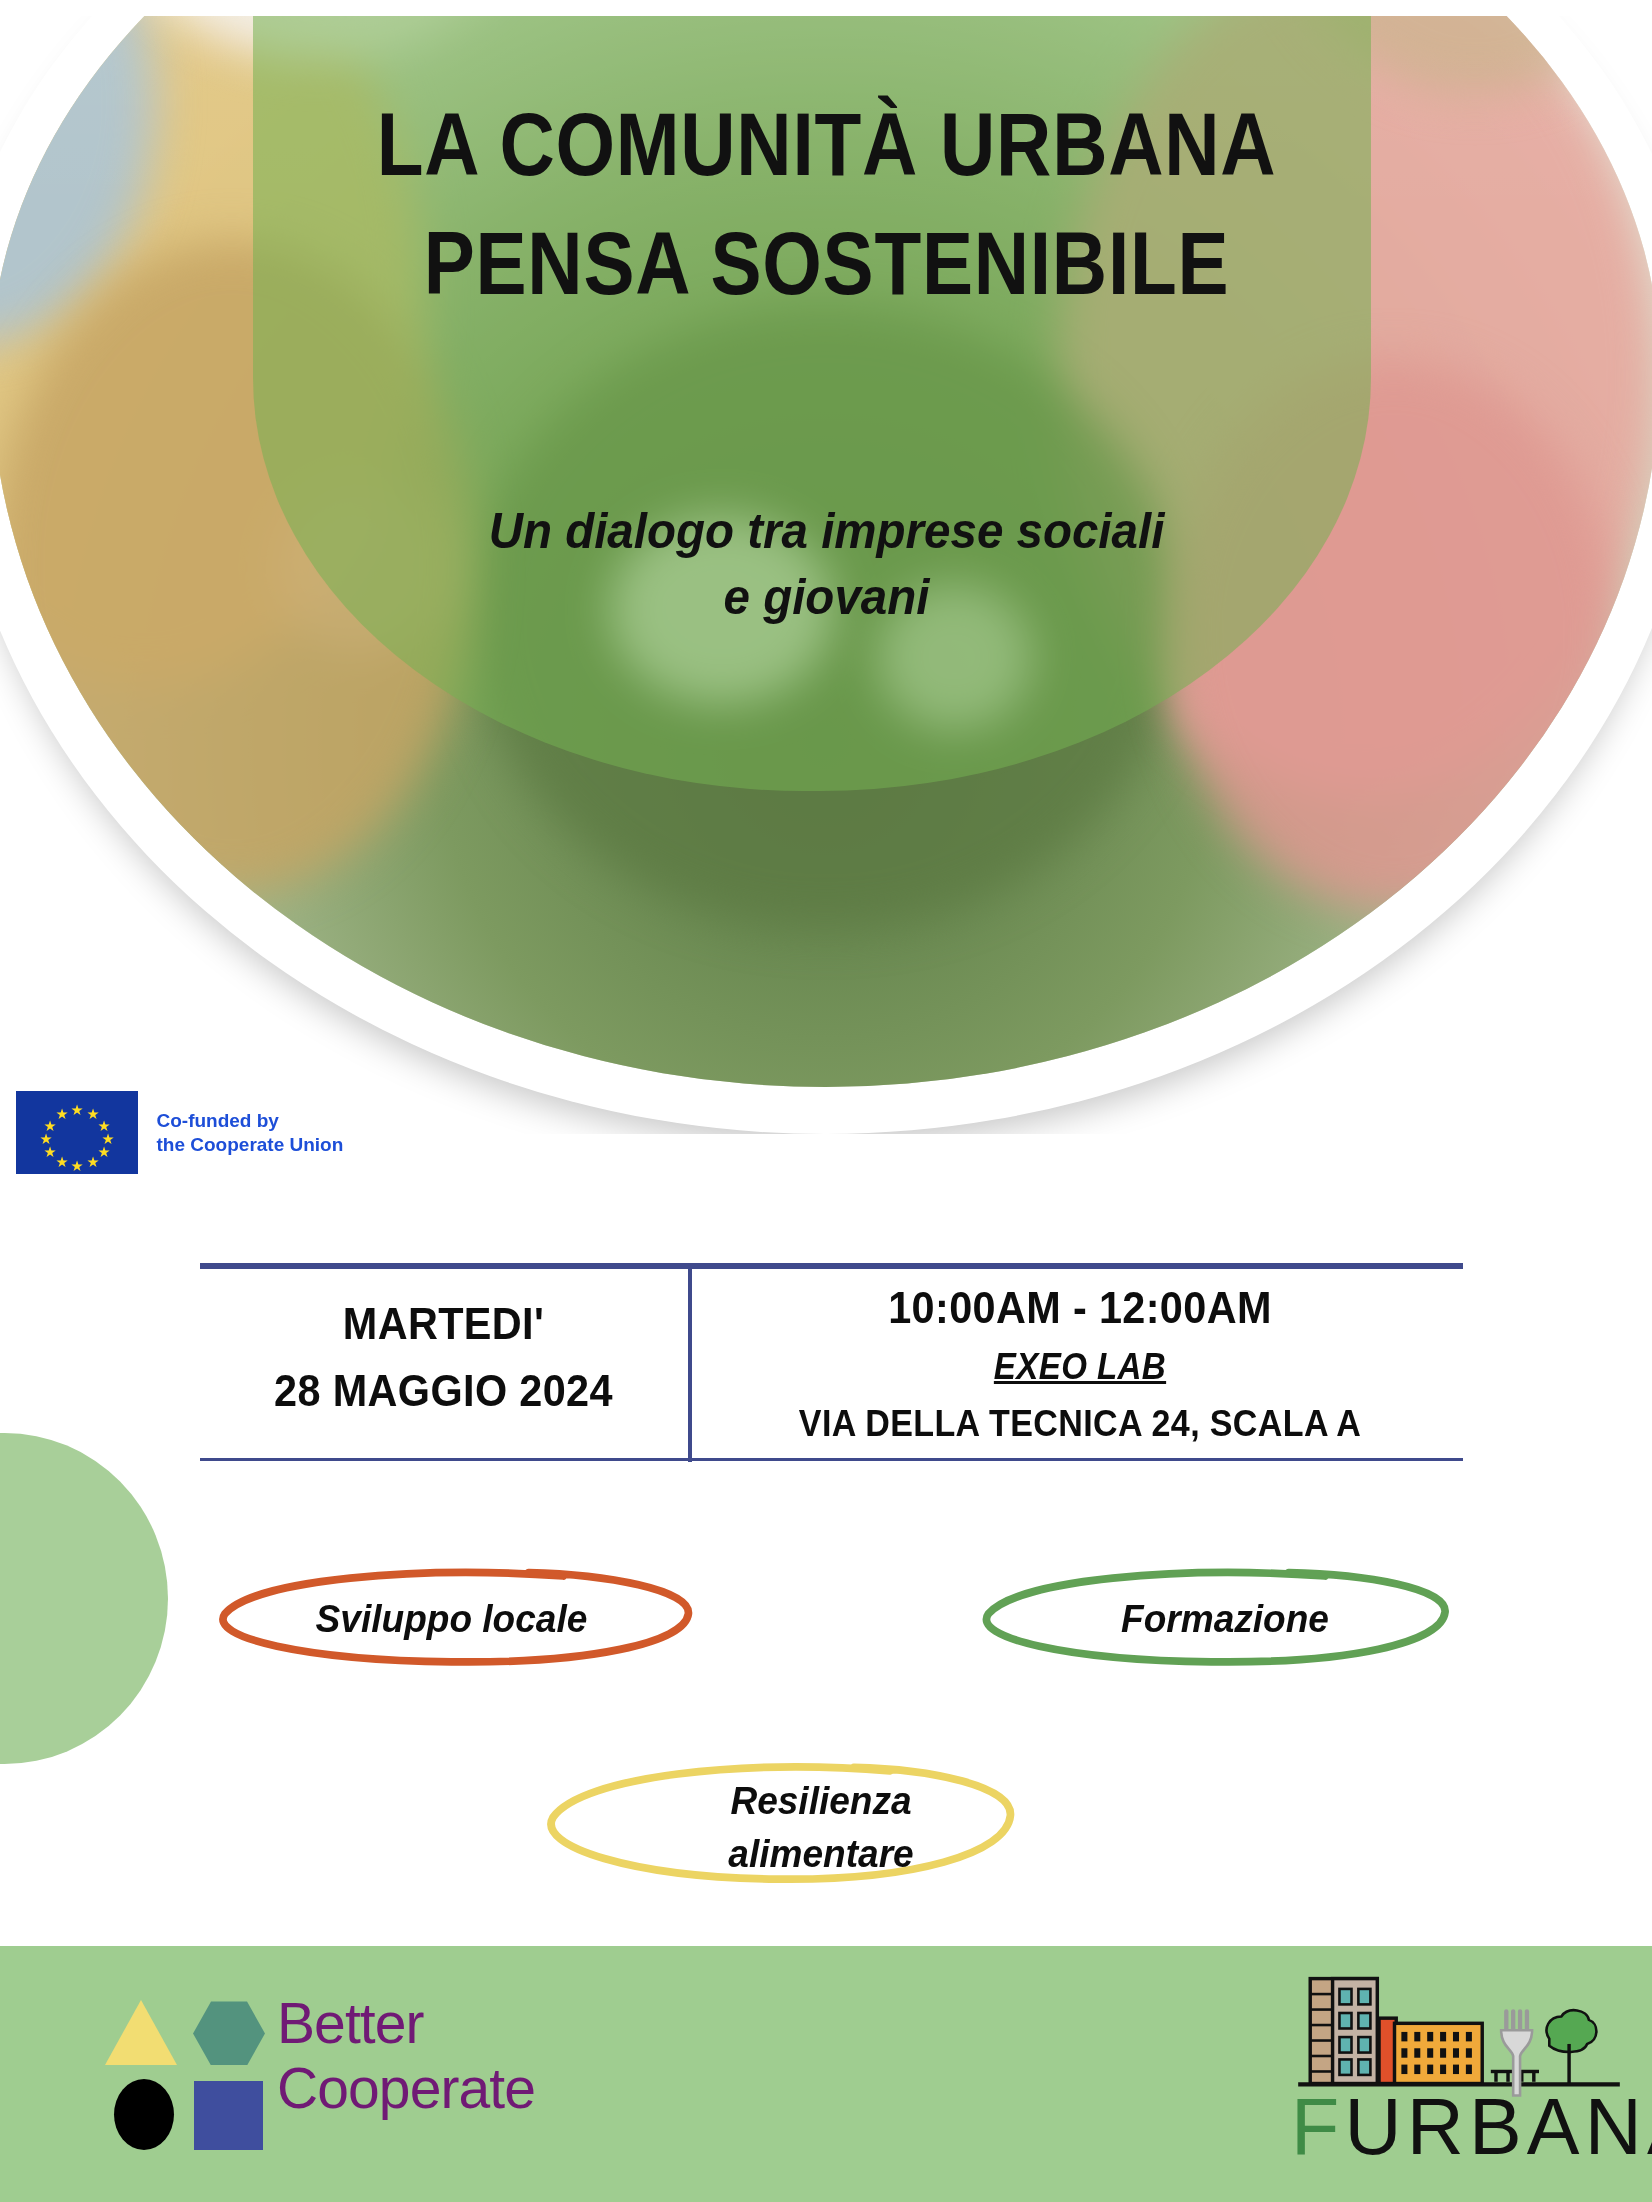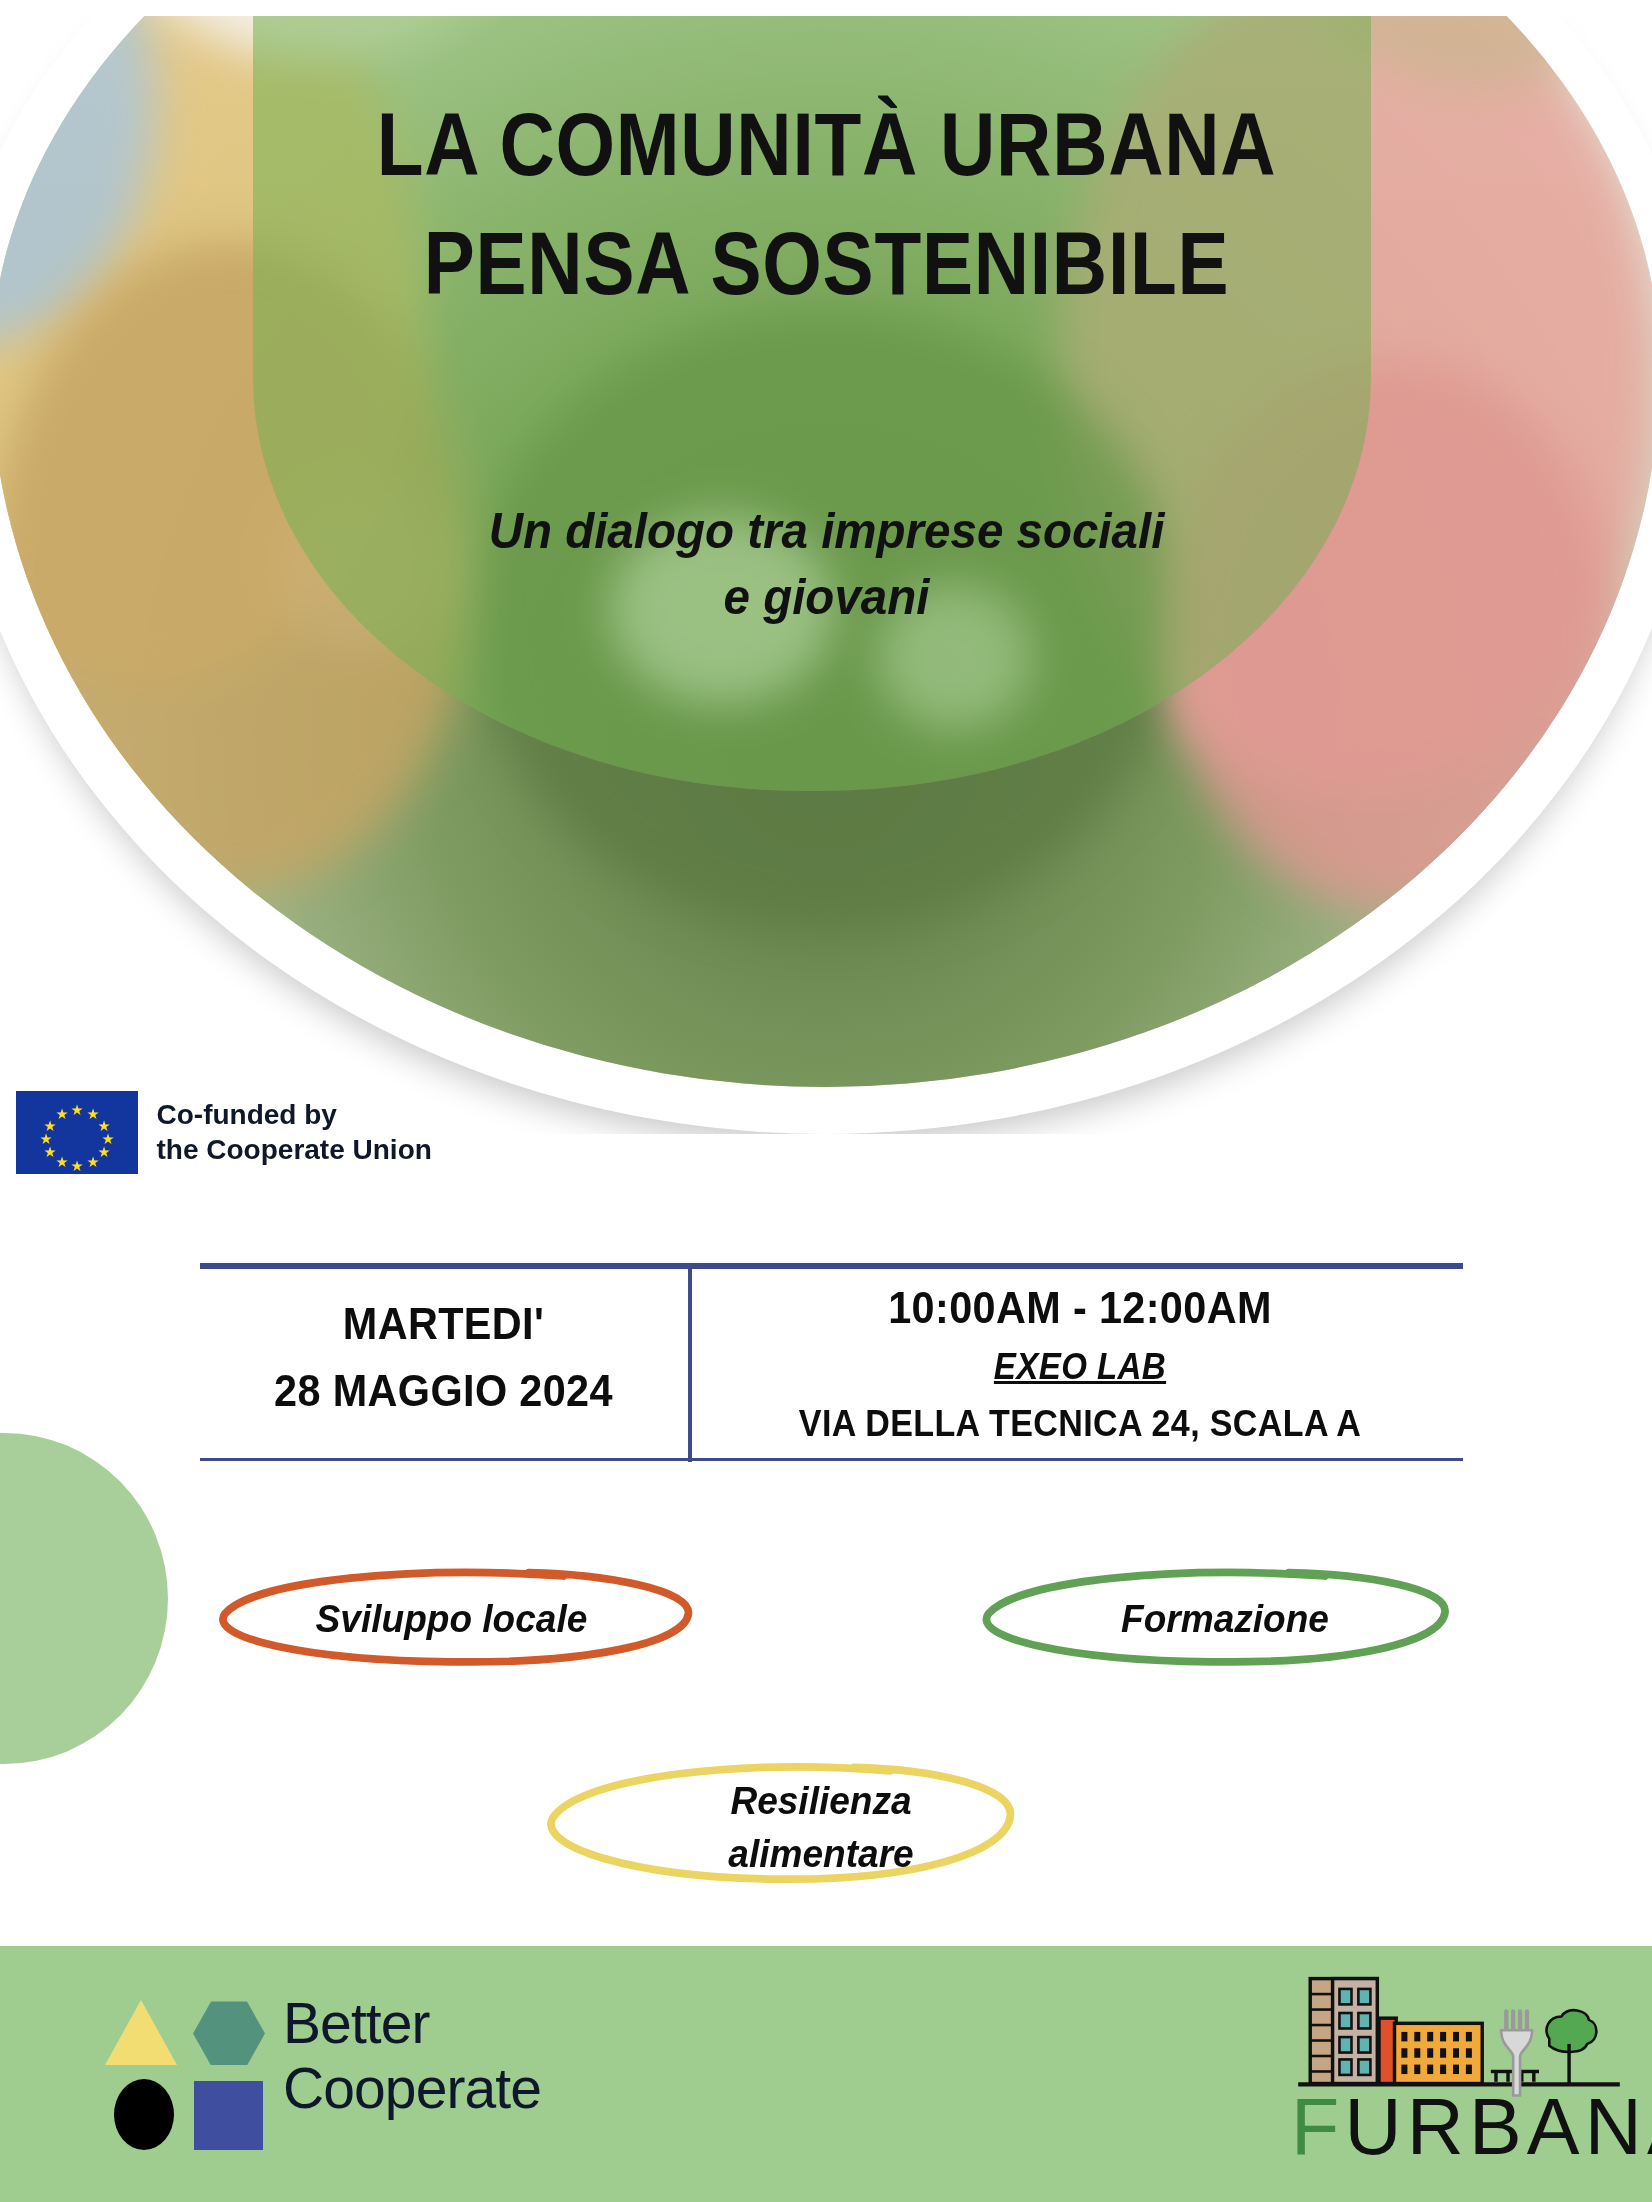--- a/index.html
+++ b/index.html
@@ -72,21 +72,21 @@
     text-align:center;color:#111111;
     font-weight:bold;font-style:italic;font-size:50px;line-height:1.32;
     transform:scaleX(.95);
   }
 
   
   .eu-badge{position:absolute;left:15.5px;top:1091px;display:flex;align-items:center;}
   .eu-flag{width:122px;height:83px;background:#12369e;position:relative;}
   .eu-star{position:absolute;color:#ffdd22;font-size:14.6px;line-height:14.6px;}
   .eu-caption{
-    margin-left:19px;color:#0f172a;font-weight:bold;font-size:28px;line-height:1.22;
+    margin-left:19px;color:#1d4ed8;font-weight:bold;font-size:19px;line-height:1.22;
   }
 
   
   .rule{position:absolute;background:#3f4a8c;}
   .rule-top{left:200px;top:1263px;width:1263px;height:6px;}
   .rule-bottom{left:200px;top:1458px;width:1263px;height:3.4px;}
   .rule-vert{left:688px;top:1266px;width:4.3px;height:196px;}
 
   .date-col{
     position:absolute;left:200px;top:1291px;width:487px;
@@ -132,21 +132,21 @@
     background:#9fcd90;
   }
   .bc-logo{position:absolute;left:105px;top:40px;width:516px;height:172px;}
   .bc-shapes{position:absolute;left:0;top:13.8px;width:163px;height:146px;}
   .bc-tri{position:absolute;left:0;top:0;width:0;height:0;
     border-left:36px solid transparent;border-right:36px solid transparent;border-bottom:65px solid #f2dd72;}
   .bc-hex{position:absolute;left:88px;top:1.7px;width:72px;height:64px;background:#53937e;
     clip-path:polygon(25% 0%,75% 0%,100% 50%,75% 100%,25% 100%,0% 50%);}
   .bc-ellipse{position:absolute;left:8.6px;top:79px;width:60px;height:71px;background:#000000;border-radius:50%;}
   .bc-square{position:absolute;left:89px;top:81px;width:69px;height:69px;background:#3f4e9e;}
-  .bc-name{position:absolute;left:178px;top:5.2px;color:#0f172a;font-size:57px;line-height:1.14;letter-spacing:-0.9px;}
+  .bc-name{position:absolute;left:172px;top:5.2px;color:#701a75;font-size:57px;line-height:1.14;letter-spacing:-0.9px;}
 
   .furbus{position:absolute;left:1291px;top:24px;width:336px;height:215px;}
   .furbus-word{
     position:absolute;left:0;top:117px;width:336px;text-align:center;
     font-size:79px;line-height:1;letter-spacing:5.2px;color:#111111;font-weight:normal;
   }
   .furbus-word .f-green{color:#3f8b46;}
 </style>
 </head>
 <body>

